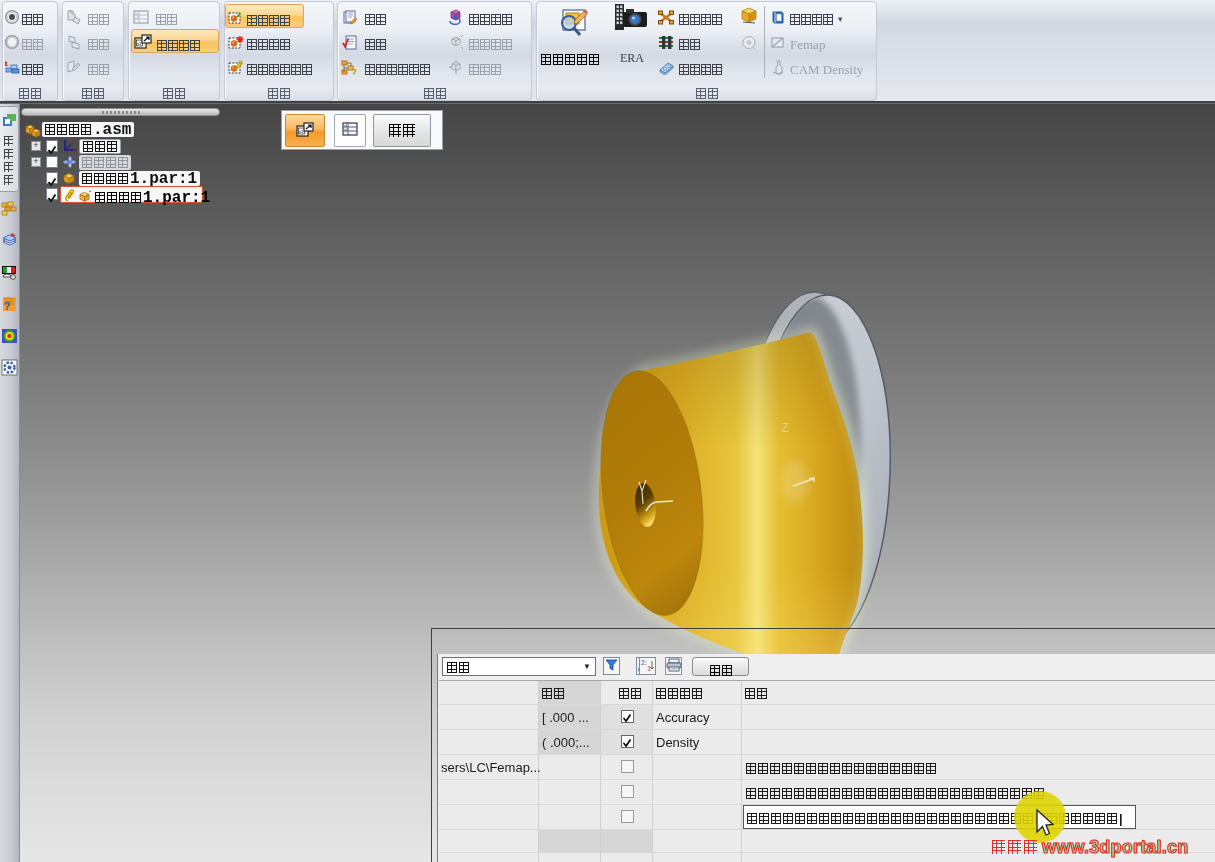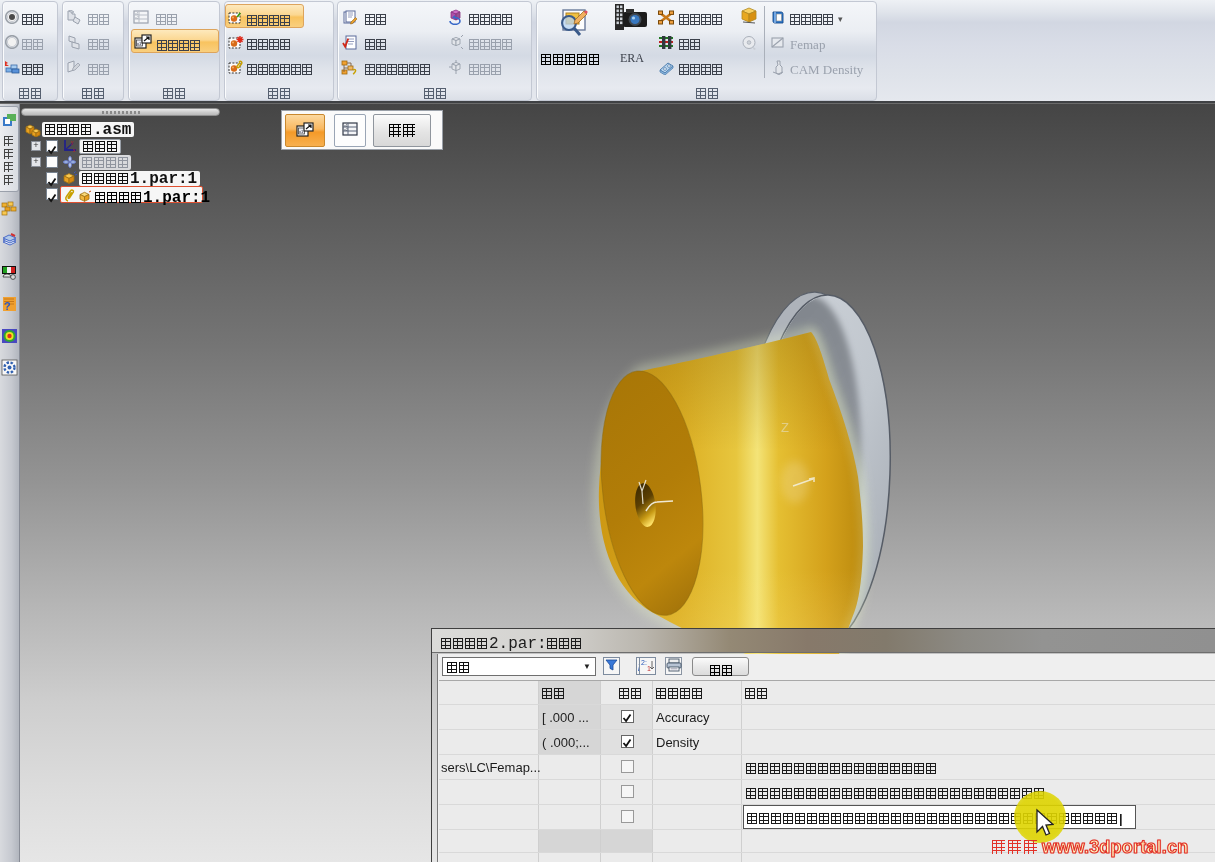--- a/index.html
+++ b/index.html
@@ -58,21 +58,21 @@
  background:linear-gradient(#fbfbfb,#e9e9e9 50%,#dcdcdc);text-align:center;}
 
 #tbl{position:absolute;left:1px;top:27px;right:0;bottom:0;background:#ebebeb;font-size:13px;color:#1b1b1b;}
 .vline{position:absolute;top:0;bottom:0;width:1px;background:#cfcfcf;}
 .hline{position:absolute;left:0;right:0;height:1px;background:#d9d9d9;}
 .cell{position:absolute;white-space:nowrap;}
 .dcb{position:absolute;width:13px;height:13px;border:1px solid #666;background:#fff;}
 .shade{position:absolute;background:#d6d6d6;}
 
 #wm{position:absolute;left:992px;top:837px;white-space:nowrap;font-weight:bold;font-size:18px;
- color:#fef9c3;-webkit-text-stroke:1.1px #e23128;text-shadow:0 0 1px #e23128,0 0 1px #e23128;}
+ color:#86efac;-webkit-text-stroke:1.1px #e23128;text-shadow:0 0 1px #e23128,0 0 1px #e23128;}
 #ycircle{position:absolute;left:1014px;top:791px;width:52px;height:52px;border-radius:50%;
  background:radial-gradient(circle,rgba(222,212,0,.9) 0 60%,rgba(222,212,0,.82) 72%,rgba(222,212,0,0) 79%);}
 </style></head>
 <body>
 <div id="ribbon">
     <div class="grp" style="left:2px;width:56px"></div>
 <div class="grp" style="left:62px;width:62px"></div>
 <div class="grp" style="left:128px;width:92px"></div>
 <div class="grp" style="left:224px;width:110px"></div>
 <div class="grp" style="left:337px;width:195px"></div>
@@ -648,23 +648,20 @@
 <path d="M1 5 h14 M1 9 h14 M6 1 v12" stroke="#5a6578" stroke-width="1"></path>
 <text x="2" y="4.6" font-size="3.6" fill="#333a48" font-family="sans-serif">x1</text>
 <text x="2" y="8.6" font-size="3.6" fill="#333a48" font-family="sans-serif">x2</text>
         </svg></div>
 <div class="fbtn" style="left:91px;width:58px;background:linear-gradient(#fbfbfb,#e4e4e4 55%,#d8d8d8);border-color:#8f959d;display:flex;align-items:center;justify-content:center">
         <span><i class="z" style="width:12px;height:13px"></i><i class="z" style="width:12px;height:13px"></i></span>
       </div>
     </div>
 </div>
 <div id="dlg">
-  <div id="dtitle">
-      <div class="tx"><i class="z"></i><i class="z"></i><i class="z"></i><i class="z"></i><span class="mono" style="font-weight:normal">2.par:</span><i class="z"></i><i class="z"></i><i class="z"></i></div>
-    </div>
   <div id="dbody">
     <div id="dtoolbar">
 <div id="ddrop">
           <span style="position:absolute;left:4px;top:3px"><i class="z"></i><i class="z"></i></span>
 <span style="position:absolute;right:4px;top:4px;font-size:8px;color:#222">▼</span>
         </div>
 <div class="tbtn" style="left:165px"><svg width="15" height="14" viewBox="0 0 15 14">
             <path d="M2 2 h11 l-4 5 v5 l-3 -1.6 v-3.4 z" fill="#3878d8" stroke="#1a4a98" stroke-width="0.8"></path>
           </svg></div>
 <div class="tbtn" style="left:198px"><svg width="15" height="14" viewBox="0 0 15 14">

